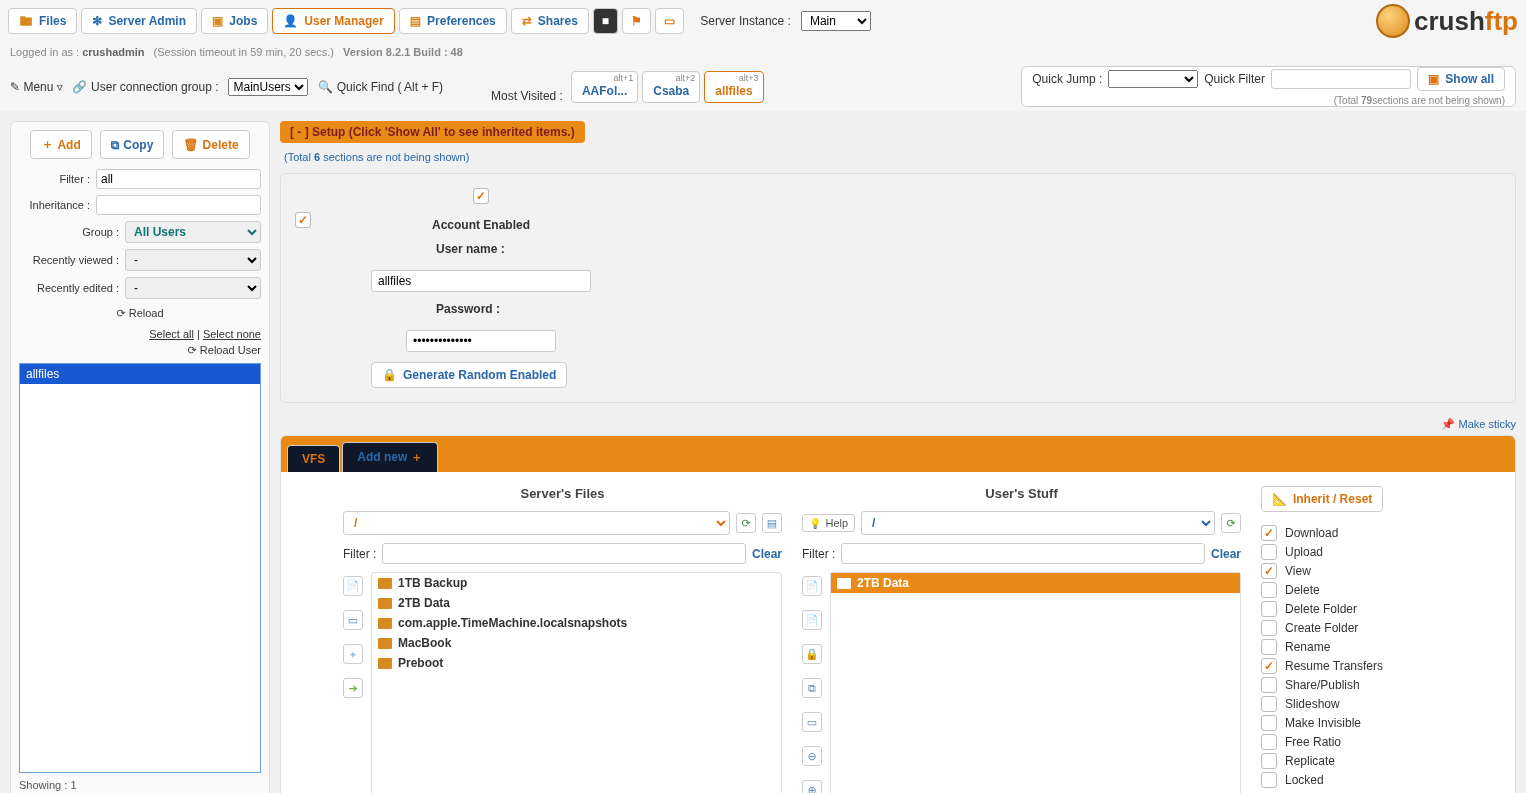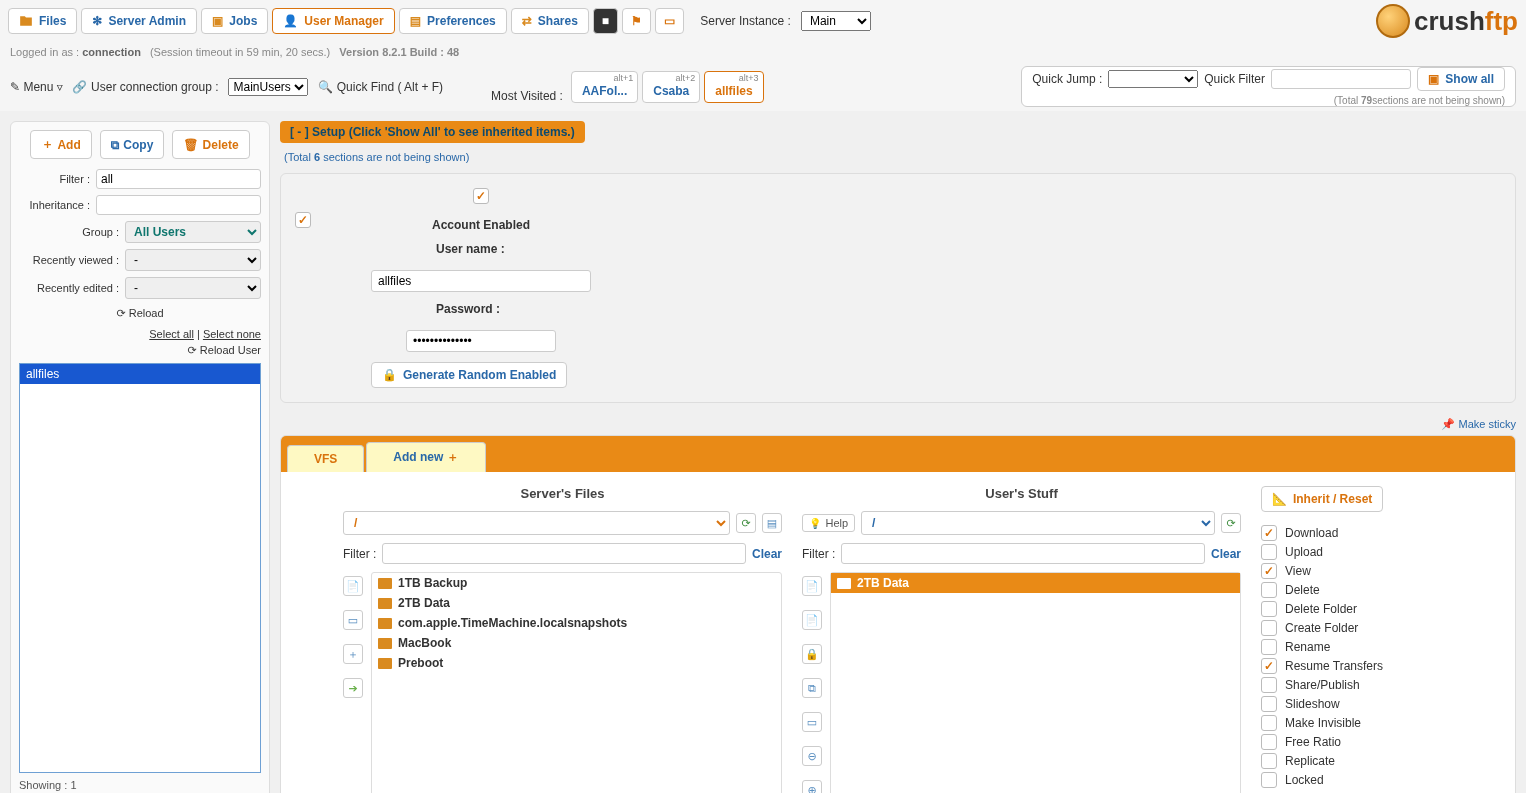--- a/index.html
+++ b/index.html
@@ -55,40 +55,40 @@
 .sb-linkrow { display: flex; align-items: center; gap: 8px; margin: 8px 0 4px 0; font-size: 11px; flex-direction: column; }
 .sb-linkrow .rt { margin-left: auto; }
 .ulined { text-decoration: underline; cursor: pointer; }
 .user-list { border: 1px solid #6ea0d4; background: #fff; height: 410px; margin-top: 6px; overflow: auto; }
 .user-list .item { padding: 3px 6px; font-size: 12px; }
 .user-list .item.sel { background: #1858d0; color: #fff; }
 .showing { font-size: 11px; color: #555; margin-top: 6px; }
 
 
 .content { flex: 1; }
-.setup-hdr { display: inline-block; background: #e98a16; color: #0c4a6e; font-weight: bold; padding: 4px 10px; border-radius: 4px; font-size: 12px; cursor: pointer; }
+.setup-hdr { display: inline-block; background: #e98a16; color: #7f1d1d; font-weight: bold; padding: 4px 10px; border-radius: 4px; font-size: 12px; cursor: pointer; }
 .setup-note { color: #2968a8; font-size: 11px; margin: 8px 0 10px 4px; }
 
 .panel { background: #f2f2f2; border: 1px solid #ddd; border-radius: 6px; padding: 14px; margin-bottom: 14px; }
 .acct-panel { display: flex; gap: 60px; align-items: flex-start; }
 .acct-panel .big-check { margin-top: 24px; }
 .chk { width: 16px; height: 16px; border: 1px solid #bbb; border-radius: 3px; background: #fff; display: inline-flex; align-items: center; justify-content: center; font-size: 12px; color: #d9730d; font-weight: bold; cursor: pointer; }
 .chk.checked::after { content: "✓"; }
 .acct-fields { display: flex; flex-direction: column; gap: 10px; }
 .acct-row { display: flex; align-items: center; gap: 14px; flex-direction: column; }
 .acct-row label { font-weight: bold; font-size: 12px; width: 90px; }
 .acct-row input { width: 220px; padding: 3px 6px; border: 1px solid #ccc; border-radius: 3px; font-size: 12px; }
 .gen-btn { display: inline-flex; align-items: center; gap: 6px; padding: 5px 10px; border: 1px solid #ccc; border-radius: 4px; background: #fff; color: #2968a8; font-weight: bold; cursor: pointer; width: fit-content; }
 
 .sticky-row { text-align: right; margin-bottom: 4px; }
 .sticky-link { color: #2968a8; font-size: 11px; cursor: pointer; }
 
 .vfs-panel { padding: 0; overflow: hidden; }
 .vfs-tabbar { background: #e98a16; display: flex; align-items: flex-end; padding: 6px 6px 0 6px; gap: 2px; }
-.vfs-tab { background: #fef9c3; border: 1px solid #ccc; border-bottom: none; border-radius: 4px 4px 0 0; padding: 6px 26px; font-weight: bold; font-size: 12px; cursor: pointer; }
+.vfs-tab { background: #0f172a; border: 1px solid #ccc; border-bottom: none; border-radius: 4px 4px 0 0; padding: 6px 14px; font-weight: bold; font-size: 12px; cursor: pointer; }
 .vfs-tab.active { color: #d9730d; }
 .vfs-tab:not(.active) { color: #2968a8; }
 .vfs-body { background: #fff; padding: 14px; display: flex; gap: 20px; }
 
 .vfs-col { flex: 1; }
 .vfs-col h4 { text-align: center; font-size: 13px; color: #444; margin-bottom: 10px; }
 .sel-row { display: flex; align-items: center; gap: 6px; margin-bottom: 8px; }
 .sel-row .long-sel { flex: 1; padding: 3px 6px; border: 1px solid #ccc; border-radius: 3px; background: #fff; font-size: 12px; }
 .filt-row { display: flex; align-items: center; gap: 6px; margin-bottom: 8px; font-size: 12px; }
 .filt-row input { flex: 1; padding: 2px 4px; border: 1px solid #ccc; border-radius: 3px; }
@@ -154,21 +154,21 @@
   <span class="topnav-label">Server Instance :</span>
   <select style="margin-left:6px;width:70px"><option>Main</option></select>
   <div class="logo">
     <span class="logo-circ"></span>
     <span><span>crush</span><span class="orange">ftp</span></span>
   </div>
 </div>
 
 <div class="infobar">
   <span>Logged in as :</span>
-  <b>connection</b>
+  <b>crushadmin</b>
   <span style="margin-left:6px">(Session timeout in 59 min, 20 secs.)</span>
   <b class="ver">Version 8.2.1 Build : 48</b>
 </div>
 
 <div class="toolbar2">
   <div class="left">
     <span class="linkish">✎ <span>Menu</span> ▿</span>
     <span>🔗 <span>User connection group :</span></span>
     <select><option>MainUsers</option></select>
     <span class="linkish">🔍 <span>Quick Find ( Alt + F)</span></span>

